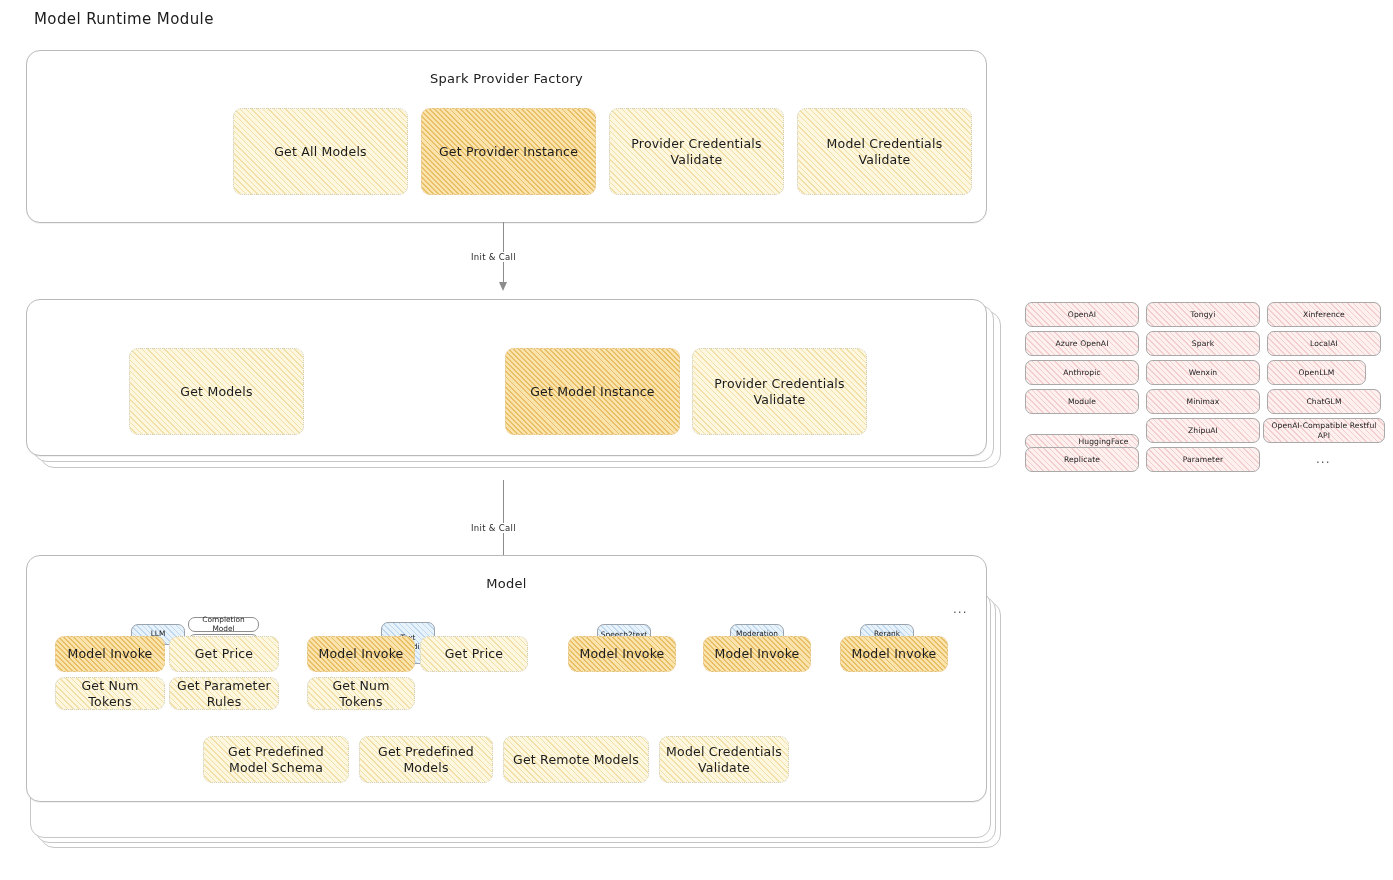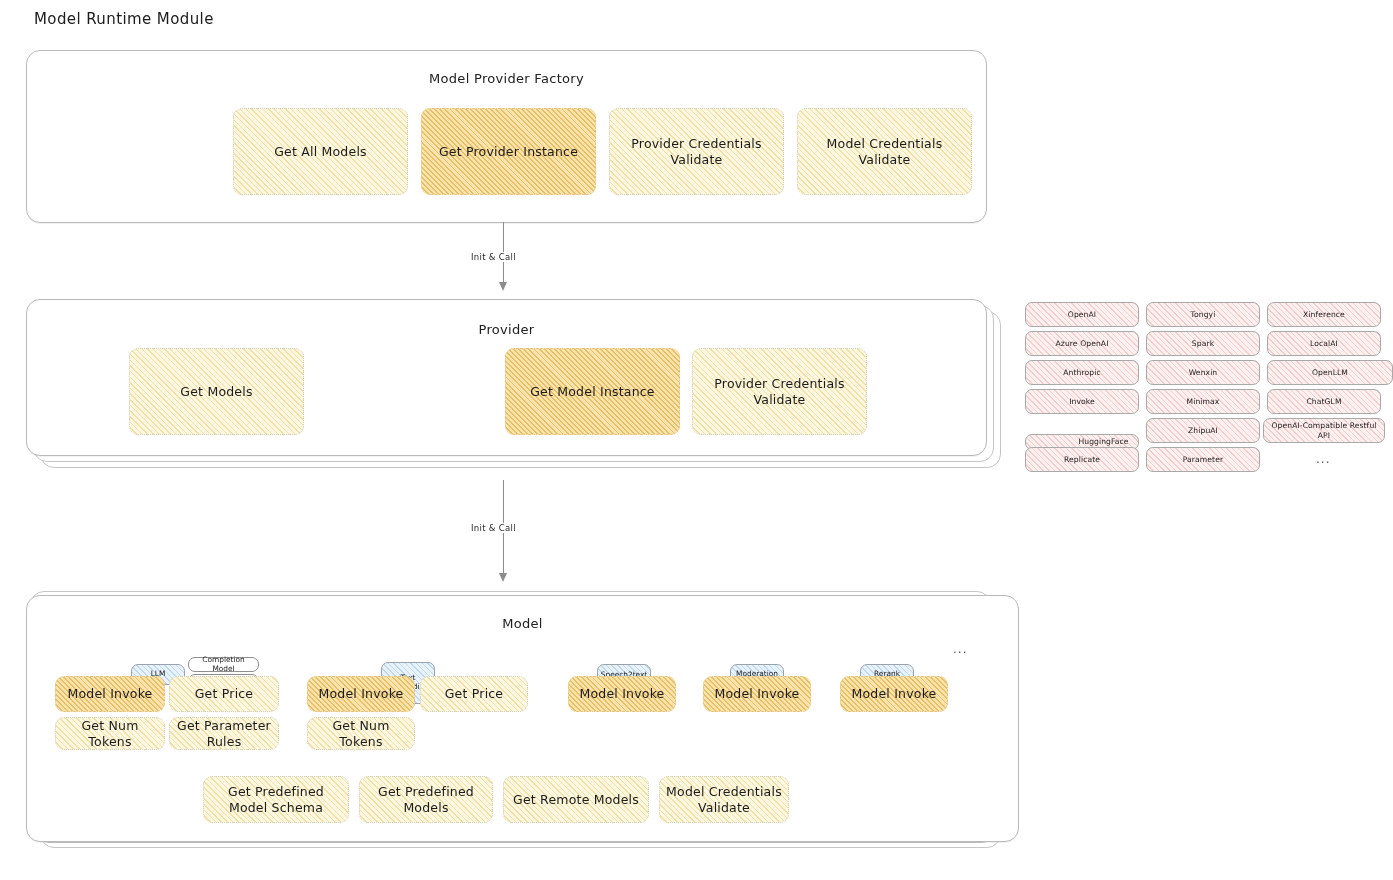--- a/index.html
+++ b/index.html
@@ -181,21 +181,21 @@
     color: #555;
     letter-spacing: 1px;
   }
 </style>
 </head>
 <body>
 
 <div class="page-title">Model Runtime Module</div>
 
 <div class="panel" style="left:26px; top:50px; width:959px; height:171px;">
-  <div class="panel-title" style="top:20px;">Model Provider Factory</div>
+  <div class="panel-title" style="top:20px;">Spark Provider Factory</div>
 
 
   <div class="node fill-cream" style="left:206px; top:57px; width:175px; height:87px;">Get All Models</div>
 
   <div class="node fill-amber" style="left:394px; top:57px; width:175px; height:87px;">Get Provider Instance</div>
 
   <div class="node fill-cream" style="left:582px; top:57px; width:175px; height:87px;">Provider Credentials Validate</div>
 
   <div class="node fill-cream" style="left:770px; top:57px; width:175px; height:87px;">Model Credentials Validate</div>
 </div>
@@ -203,66 +203,65 @@
 <div class="connector" style="left:470px; top:222px; width:70px; height:72px;">
   <div class="conn-line" style="left:33px; top:0; height:62px;"></div>
   <div class="conn-label" style="left:-2px; top:30px;">Init &amp; Call</div>
   <div class="conn-arrow" style="left:28.5px; top:60px;"></div>
 </div>
 
 <div class="stack-layer" style="left:40px; top:311px; width:959px; height:155px;"></div>
 <div class="stack-layer" style="left:33px; top:305px; width:959px; height:155px;"></div>
 
 <div class="panel" style="left:26px; top:299px; width:959px; height:155px;">
-  <div class="panel-title" style="top:22px;">Provider</div>
 
   <div class="node fill-cream" style="left:102px; top:48px; width:175px; height:87px;">Get Models</div>
 
 
   <div class="node fill-amber" style="left:478px; top:48px; width:175px; height:87px;">Get Model Instance</div>
 
   <div class="node fill-cream" style="left:665px; top:48px; width:175px; height:87px;">Provider Credentials Validate</div>
 </div>
 
 <div style="position:absolute; left:1025px; top:300px; width:355px; height:175px;">
 
   <div class="chip fill-pink" style="left:0px; top:2px; width:114px; height:25px;">OpenAI</div>
   <div class="chip fill-pink" style="left:0px; top:31px; width:114px; height:25px;">Azure OpenAI</div>
   <div class="chip fill-pink" style="left:0px; top:60px; width:114px; height:25px;">Anthropic</div>
-  <div class="chip fill-pink" style="left:0px; top:89px; width:114px; height:25px;">Invoke</div>
+  <div class="chip fill-pink" style="left:0px; top:89px; width:114px; height:25px;">Module</div>
   <div class="chip fill-pink" style="left:0px; top:134px; width:114px; height:16px;padding-left:46px;">HuggingFace</div>
   <div class="chip fill-pink" style="left:0px; top:147px; width:114px; height:25px;">Replicate</div>
 
   <div class="chip fill-pink" style="left:121px; top:2px; width:114px; height:25px;">Tongyi</div>
   <div class="chip fill-pink" style="left:121px; top:31px; width:114px; height:25px;">Spark</div>
   <div class="chip fill-pink" style="left:121px; top:60px; width:114px; height:25px;">Wenxin</div>
   <div class="chip fill-pink" style="left:121px; top:89px; width:114px; height:25px;">Minimax</div>
   <div class="chip fill-pink" style="left:121px; top:118px; width:114px; height:25px;">ZhipuAI</div>
   <div class="chip fill-pink" style="left:121px; top:147px; width:114px; height:25px;">Parameter</div>
 
   <div class="chip fill-pink" style="left:242px; top:2px; width:114px; height:25px;">Xinference</div>
   <div class="chip fill-pink" style="left:242px; top:31px; width:114px; height:25px;">LocalAI</div>
-  <div class="chip fill-pink" style="left:242px; top:60px; width:126px; height:25px;">OpenLLM</div>
+  <div class="chip fill-pink" style="left:242px; top:60px; width:99px; height:25px;">OpenLLM</div>
   <div class="chip fill-pink" style="left:242px; top:89px; width:114px; height:25px;">ChatGLM</div>
   <div class="chip fill-pink" style="left:238px; top:118px; width:122px; height:25px;">OpenAI-Compatible Restful API</div>
 
   <div class="ellipsis" style="left:291px; top:152px;">...</div>
 </div>
 
 <div class="connector" style="left:470px; top:480px; width:70px; height:105px;">
   <div class="conn-line" style="left:33px; top:0; height:95px;"></div>
   <div class="conn-label" style="left:-2px; top:43px;">Init &amp; Call</div>
   <div class="conn-arrow" style="left:28.5px; top:93px;"></div>
 </div>
 
 <div class="stack-layer" style="left:40px; top:601px; width:959px; height:245px;"></div>
 <div class="stack-layer" style="left:35px; top:596px; width:959px; height:245px;"></div>
 <div class="stack-layer" style="left:30px; top:591px; width:959px; height:245px;"></div>
 
-<div class="panel" style="left:26px; top:595px; width:959px; height:245px;padding-left:32px;">
+<div class="panel" style="left:26px; top:555px; width:959px; height:245px;">
   <div class="panel-title" style="top:20px;">Model</div>
 
   <div class="badge fill-blue" style="left:104px; top:44px; width:54px; height:21px;">LLM</div>
   <div class="badge badge-plain" style="left:161px; top:37px; width:71px; height:15px;">Completion Model</div>
   <div class="badge badge-plain" style="left:161px; top:54px; width:71px; height:15px;">Chat Model</div>
 
   <div class="node fill-amber" style="left:28px; top:80px; width:110px; height:36px;">Model Invoke</div>
   <div class="node fill-cream" style="left:142px; top:80px; width:110px; height:36px;">Get Price</div>
   <div class="node fill-cream" style="left:28px; top:121px; width:110px; height:33px;">Get Num Tokens</div>
   <div class="node fill-cream" style="left:142px; top:121px; width:110px; height:33px;">Get Parameter Rules</div>

